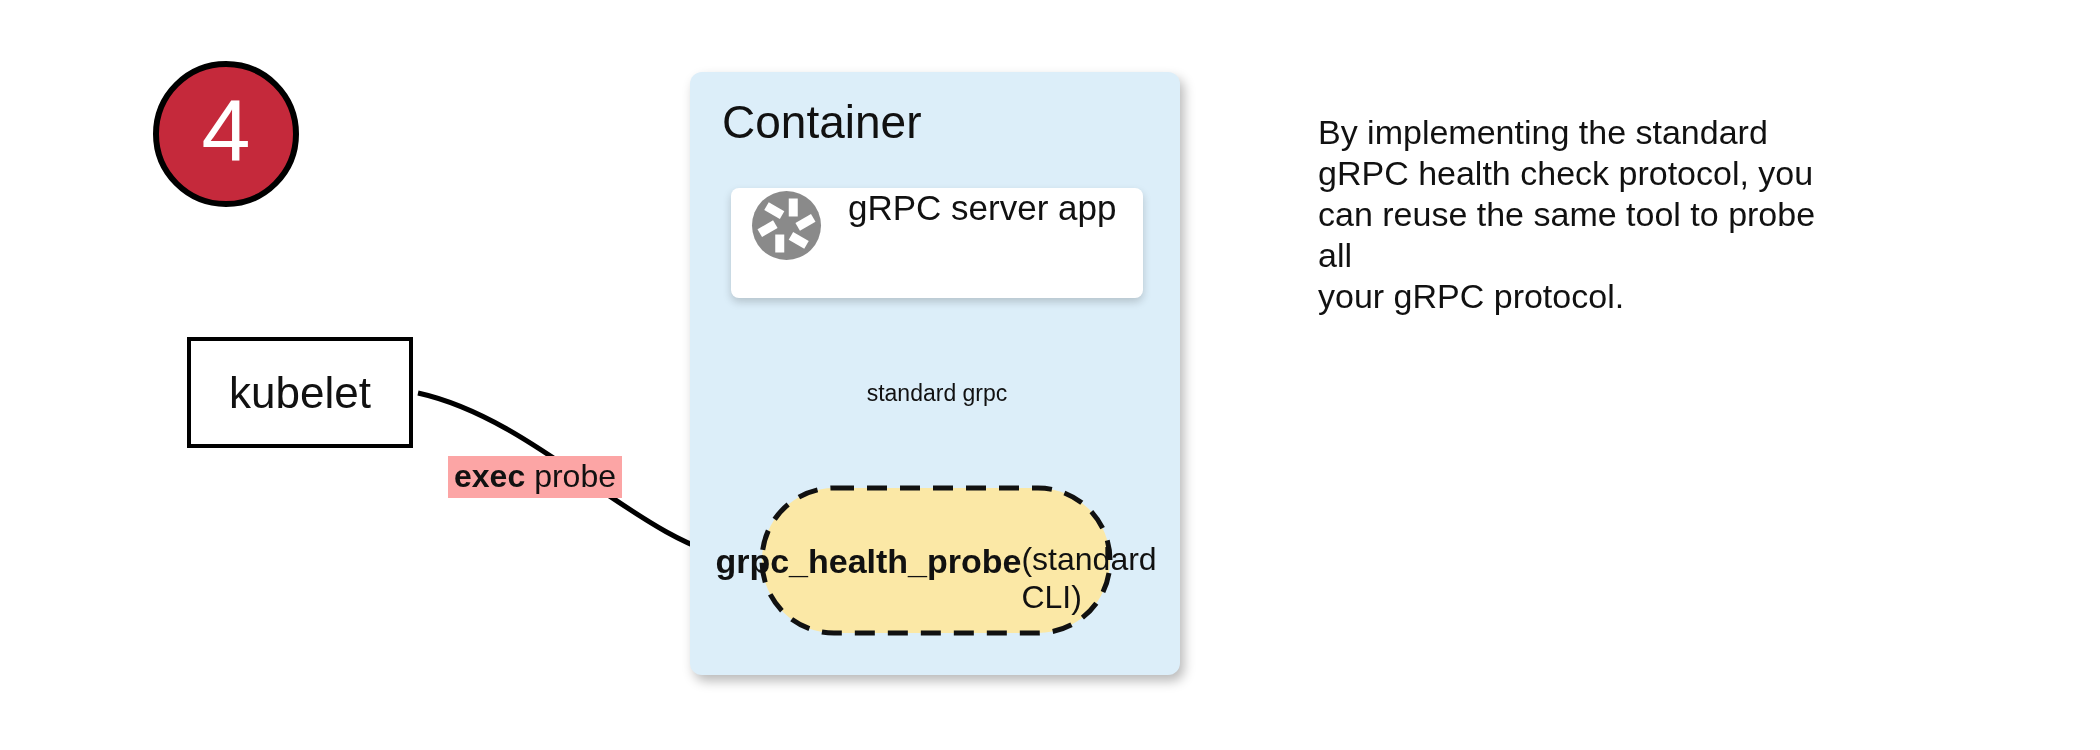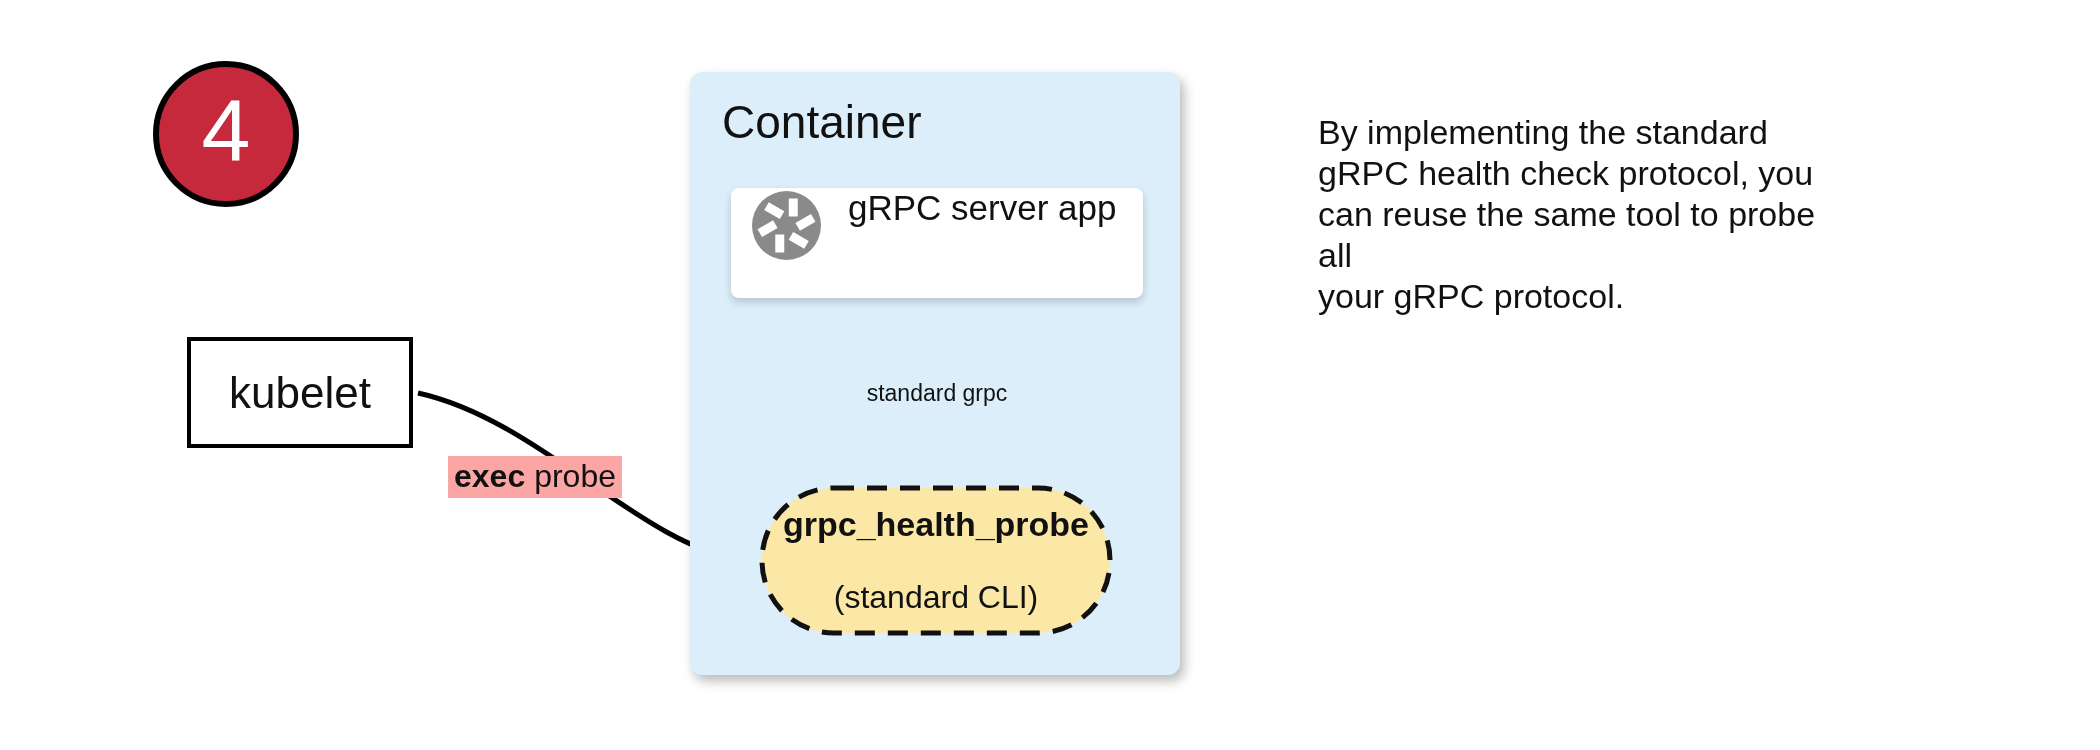--- a/index.html
+++ b/index.html
@@ -75,21 +75,21 @@
     text-align: center; font-size: 23px; line-height: 38px;
   }
 
   
   #probe-pill {
     left: 759px; top: 485px; width: 354px; height: 151px;
   }
   #probe-pill svg.bg { position: absolute; left: 0; top: 0; }
   #probe-pill .txt {
     position: absolute; left: 0; top: 0; width: 100%; height: 100%;
-    display: flex; flex-direction: column; align-items: center; justify-content: center;
+    display: flex; flex-direction: row; align-items: center; justify-content: center;
     line-height: 38px;
   }
   #probe-pill .t1 { font-weight: bold; font-size: 34px; }
   #probe-pill .t2 { font-size: 32px; margin-top: 35px; }
 
   
   #annotation {
     left: 1318px; top: 112px; width: 520px;
     font-size: 34px; line-height: 41px;
   }

